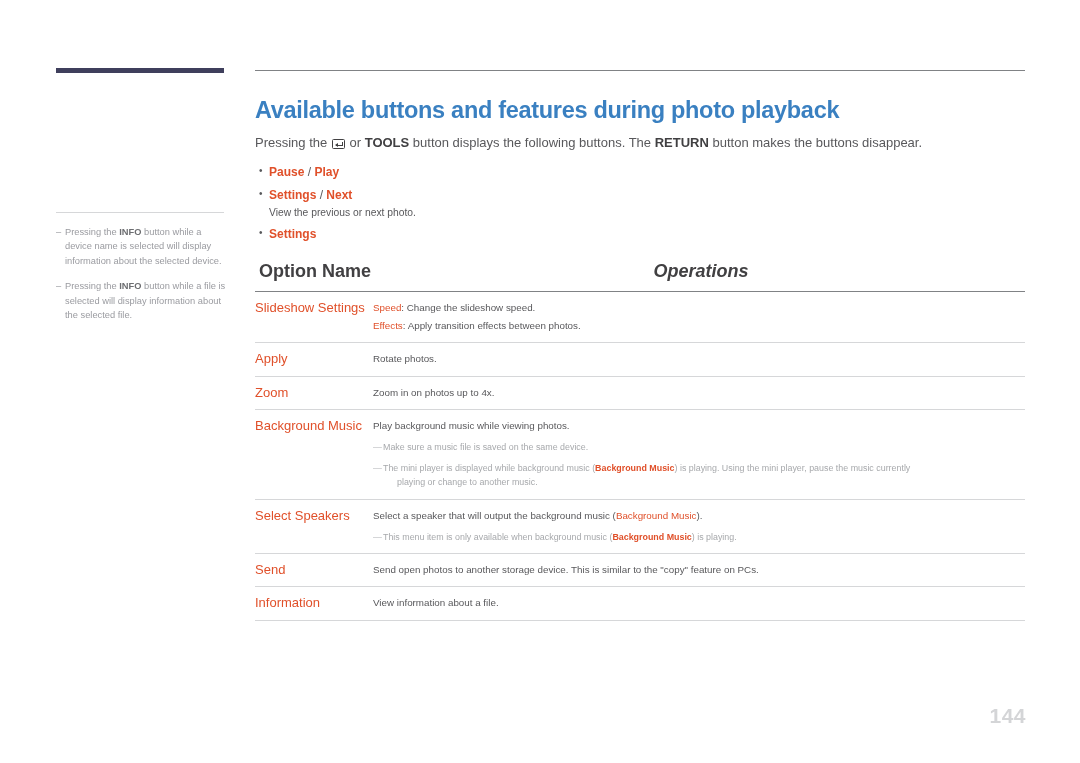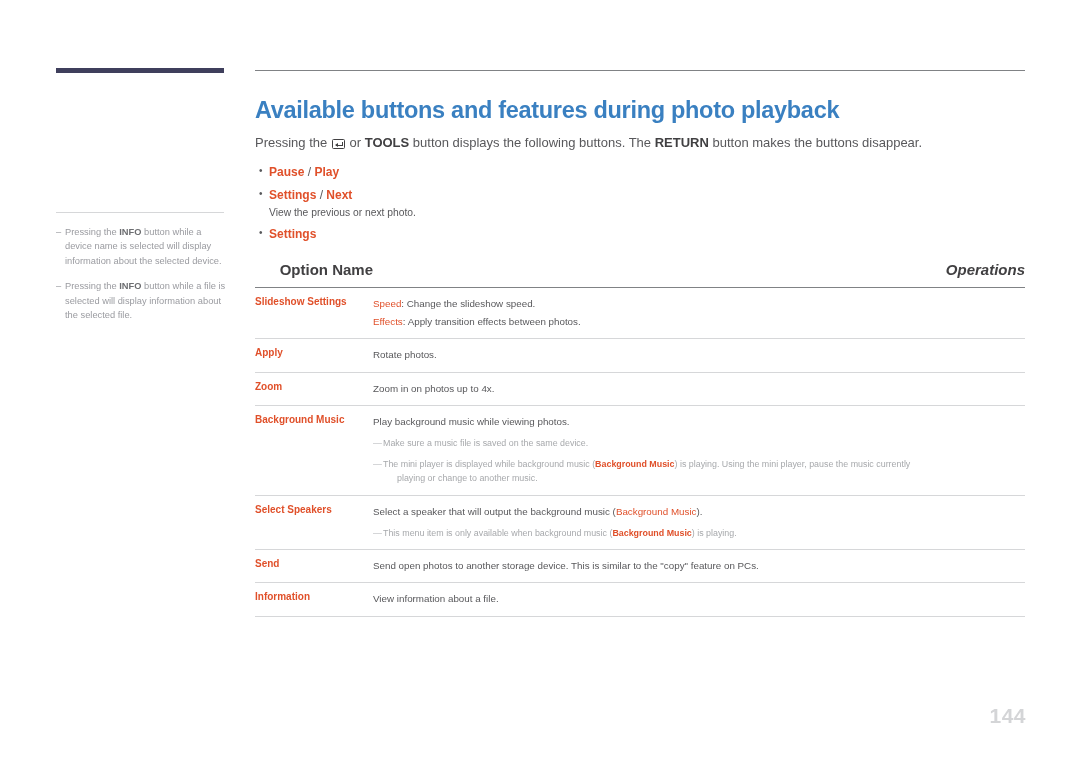--- a/index.html
+++ b/index.html
@@ -143,42 +143,42 @@
     margin-top: 1px;
   }
 
   
   table.opt-table {
     width: 770px;
     border-collapse: collapse;
     margin-top: 12px;
   }
   table.opt-table th {
-    text-align: right;
-    font-size: 15px;
+    text-align: center;
+    font-size: 18px;
     font-weight: bold;
     color: #414042;
     padding: 0 0 9px 0;
     vertical-align: bottom;
   }
   table.opt-table thead tr { border-bottom: 1.6px solid #808285; }
   table.opt-table th.c1 { width: 118px; padding-left: 2px; }
   table.opt-table th.c2 { padding-left: 4px; font-style: italic; }
 
   table.opt-table td {
     padding: 8px 0 9px 0;
     vertical-align: top;
     border-bottom: 1px solid #d6d7d9;
   }
   table.opt-table tbody tr:last-child td { border-bottom: 1px solid #d6d7d9; }
   td.c1 {
     width: 118px;
     padding-left: 2px;
-    font-size: 10px;
-    font-weight: bold;
+    font-size: 13px;
+    font-weight: normal;
     color: #e0502a;
   }
   td.c2 { padding-left: 4px; }
 
   .cell-line {
     font-size: 9.8px;
     line-height: 1.55;
     color: #58585b;
     margin-bottom: 3px;
   }

